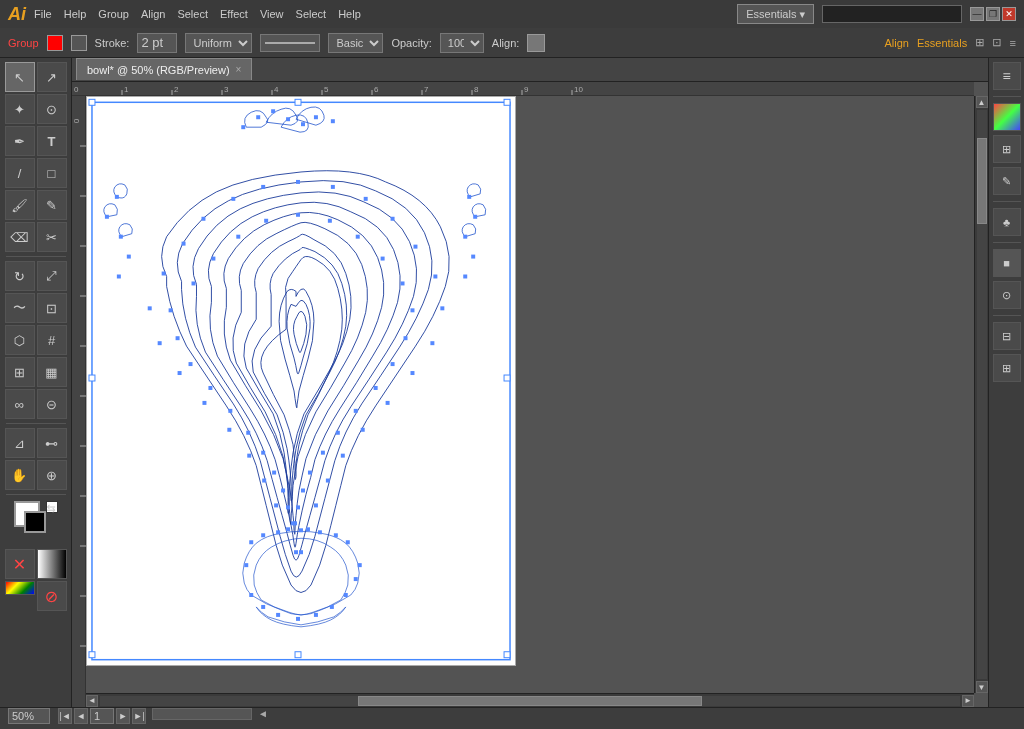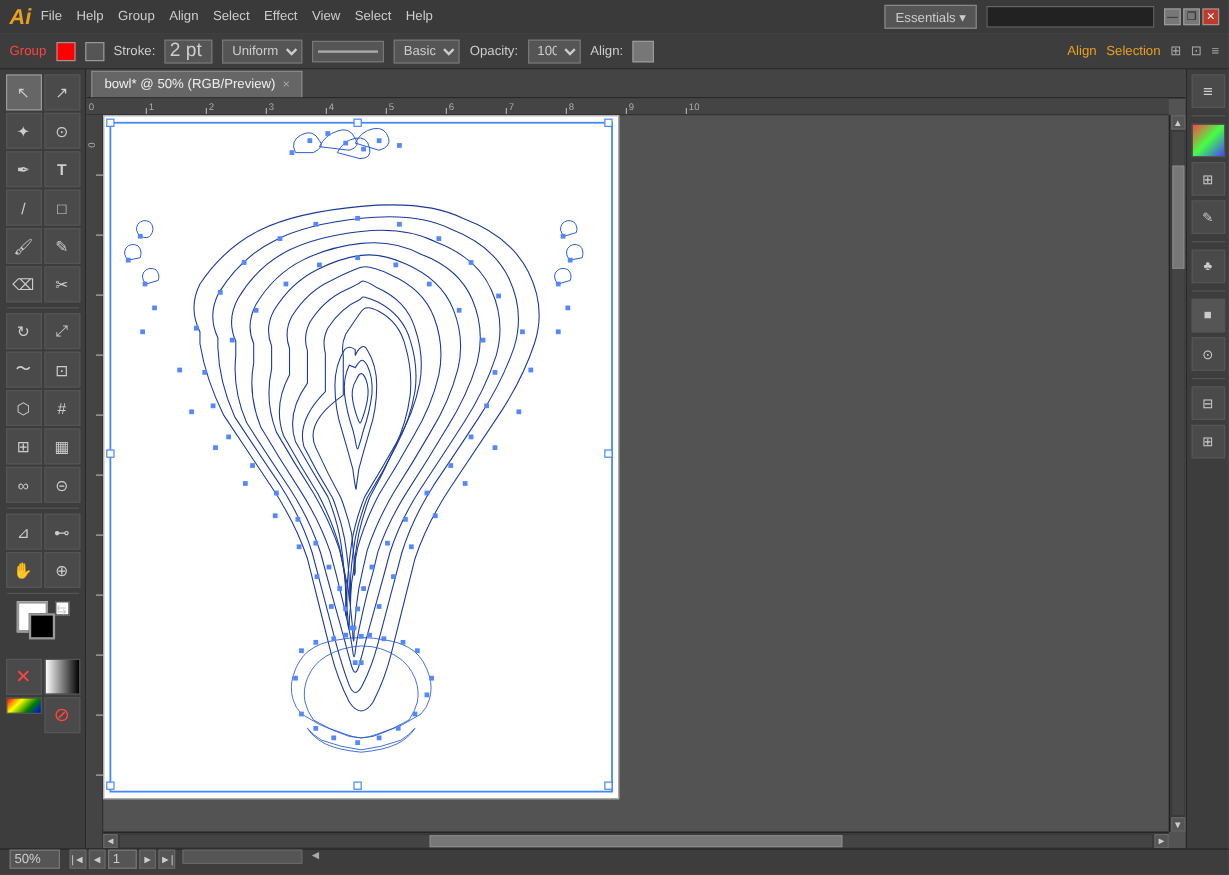--- a/index.html
+++ b/index.html
@@ -77,21 +77,21 @@
       padding: 0 8px;
       gap: 8px;
       border-bottom: 1px solid #222;
     }
     .opt-select {
       background: #555; border: 1px solid #777; color: #ccc;
       font-size: 11px; padding: 1px 3px; height: 20px;
     }
     .opt-input {
       background: #555; border: 1px solid #777; color: #ccc;
-      font-size: 16px; padding: 1px 3px; height: 20px; width: 50px;
+      font-size: 13px; padding: 1px 3px; height: 20px; width: 50px;
     }
     .color-swatch {
       width: 20px; height: 20px;
       border: 1px solid #999;
       display: inline-block;
     }
 
     
     #main {
       display: flex;
@@ -138,21 +138,21 @@
       background: #535353;
       position: relative;
       overflow: hidden;
     }
 
     
     #tabbar {
       background: #444;
       height: 24px;
       display: flex;
-      align-items: center;
+      align-items: flex-start;
       padding-left: 4px;
       border-bottom: 1px solid #222;
     }
     .tab {
       background: #666;
       border: 1px solid #888;
       border-bottom: none;
       padding: 2px 10px;
       font-size: 11px;
       color: #eee;
@@ -301,21 +301,21 @@
     <option>Basic</option>
   </select>
   <span>Opacity:</span>
   <select class="opt-select" style="width:44px;">
     <option>100%</option>
   </select>
   <span>Align:</span>
   <div class="color-swatch" style="background:#777; width:18px; height:18px;"></div>
   <div style="flex:1;"></div>
   <span style="color:#e8a020; cursor:pointer;">Align</span>
-  <span style="color:#e8a020; cursor:pointer;">Selection</span>
+  <span style="color:#e8a020; cursor:pointer;">Essentials</span>
   <span style="color:#aaa;">⊞</span>
   <span style="color:#aaa;">⊡</span>
   <span style="color:#aaa;">≡</span>
 </div>
 
 <div id="main" style="position:relative; height: calc(729px - 28px - 30px - 22px); display:flex;">
 
   <div id="toolbar">
     <div class="tool-row">
       <div class="tool-btn active" title="Selection">↖</div>

